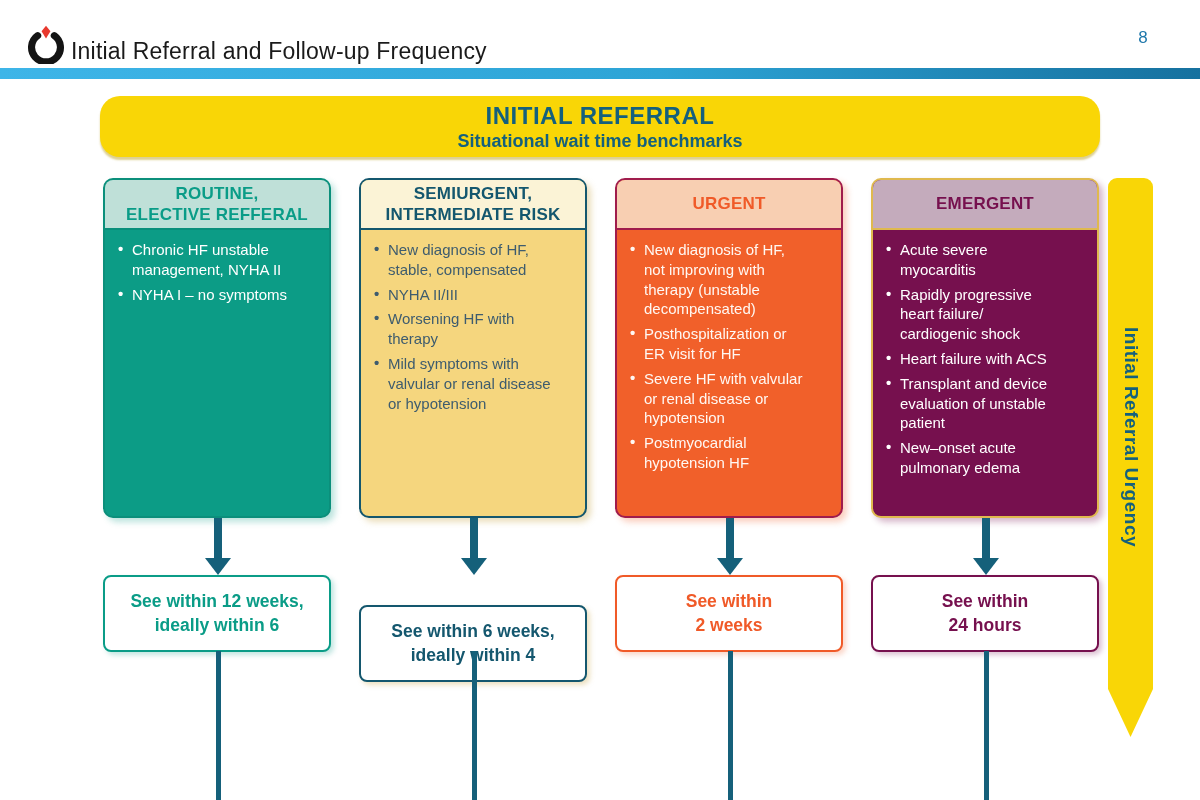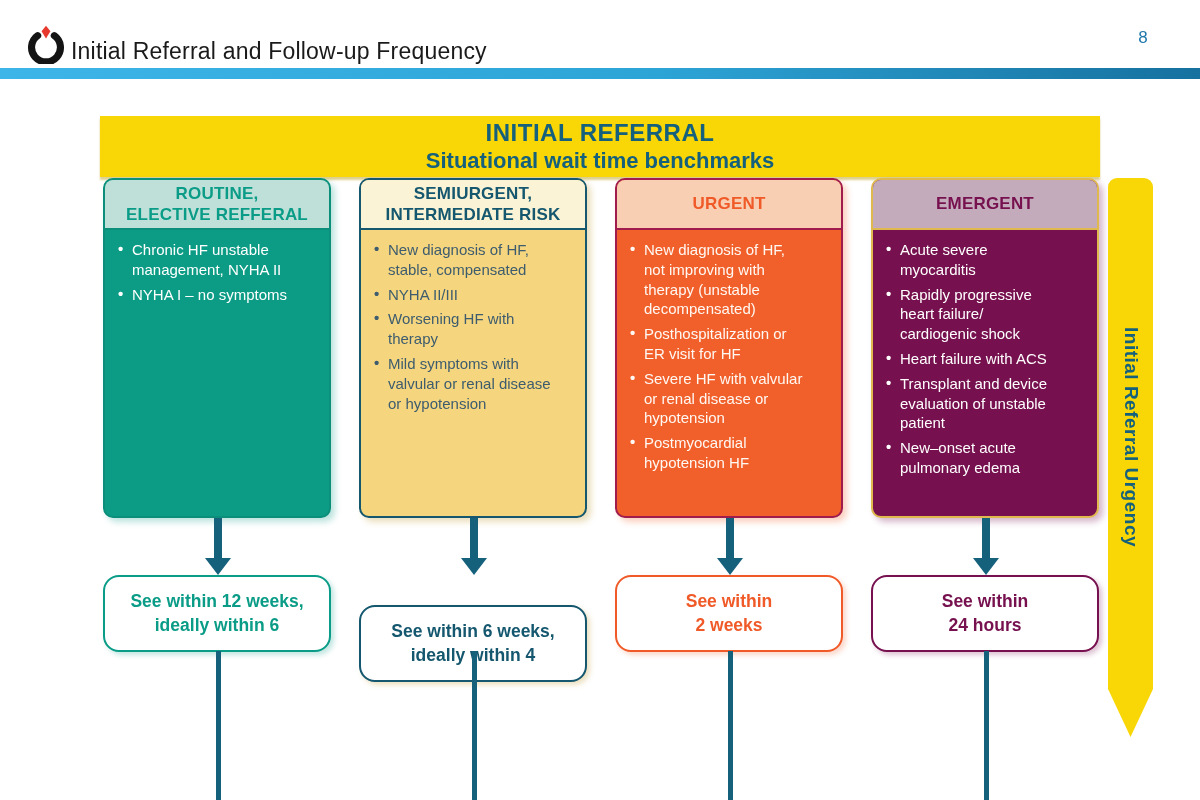--- a/index.html
+++ b/index.html
@@ -17,27 +17,27 @@
     font-size:23px;font-weight:normal;color:#1a1a1a;letter-spacing:.2px;
     border-bottom:3px solid #1a1a1a;padding-bottom:3px;padding-right:6px;
   }
   .page-number{position:absolute;left:1128px;top:28px;width:30px;text-align:center;
     font-size:17px;color:#1f78ab;}
   .top-bar{position:absolute;left:0;top:68px;width:1200px;height:11px;
     background:linear-gradient(90deg,#3eb5e8 0%,#2da4d6 55%,#16719f 100%);}
 
   
   .banner{
-    position:absolute;left:100px;top:116px;width:1000px;height:61px;
-    background:#f9d606;border-radius:0;text-align:center;
+    position:absolute;left:100px;top:96px;width:1000px;height:61px;
+    background:#f9d606;border-radius:20px;text-align:center;
     box-shadow:0 3px 2px rgba(180,150,10,.45);
     display:flex;flex-direction:column;justify-content:center;gap:1px;
   }
   .banner-title{font-size:24px;font-weight:bold;color:#14607d;letter-spacing:.5px;}
-  .banner-subtitle{font-size:22px;font-weight:bold;color:#14607d;}
+  .banner-subtitle{font-size:18px;font-weight:bold;color:#14607d;}
 
   
   .column{
     position:absolute;top:178px;width:228px;height:340px;
     border:2px solid var(--border);border-radius:10px;overflow:hidden;
     box-sizing:border-box;box-shadow:4px 4px 6px var(--shadow);
     background:var(--body-bg);
   }
   .col-header{
     height:50px;background:var(--hdr-bg);color:var(--hdr-fg);
@@ -61,21 +61,21 @@
   .flow-arrow::after{
     content:"";position:absolute;left:50%;top:40px;transform:translateX(-50%);
     border-left:13px solid transparent;border-right:13px solid transparent;
     border-top:17px solid #15607a;
   }
   .fa1{left:214px;} .fa2{left:470px;} .fa3{left:726px;} .fa4{left:982px;}
 
   
   .timing-box{
     position:absolute;top:575px;width:228px;height:77px;box-sizing:border-box;
-    background:#ffffff;border:2px solid var(--bx);border-radius:16px;
+    background:#ffffff;border:2px solid var(--bx);border-radius:8px;
     display:flex;align-items:center;justify-content:center;text-align:center;
     font-size:17.5px;font-weight:bold;line-height:1.35;white-space:pre-line;
     color:var(--bx);box-shadow:3px 3px 5px var(--bxs);
   }
   .b1{--bx:#0a9c87;--bxs:rgba(12,156,134,.25);left:103px;}
   .b2{--bx:#14576e;--bxs:rgba(202,168,78,.35);left:359px;margin-top:30px;}
   .b3{--bx:#f05a28;--bxs:rgba(241,96,42,.25);left:615px;}
   .b4{--bx:#76104e;--bxs:rgba(118,16,78,.25);left:871px;}
 
   

